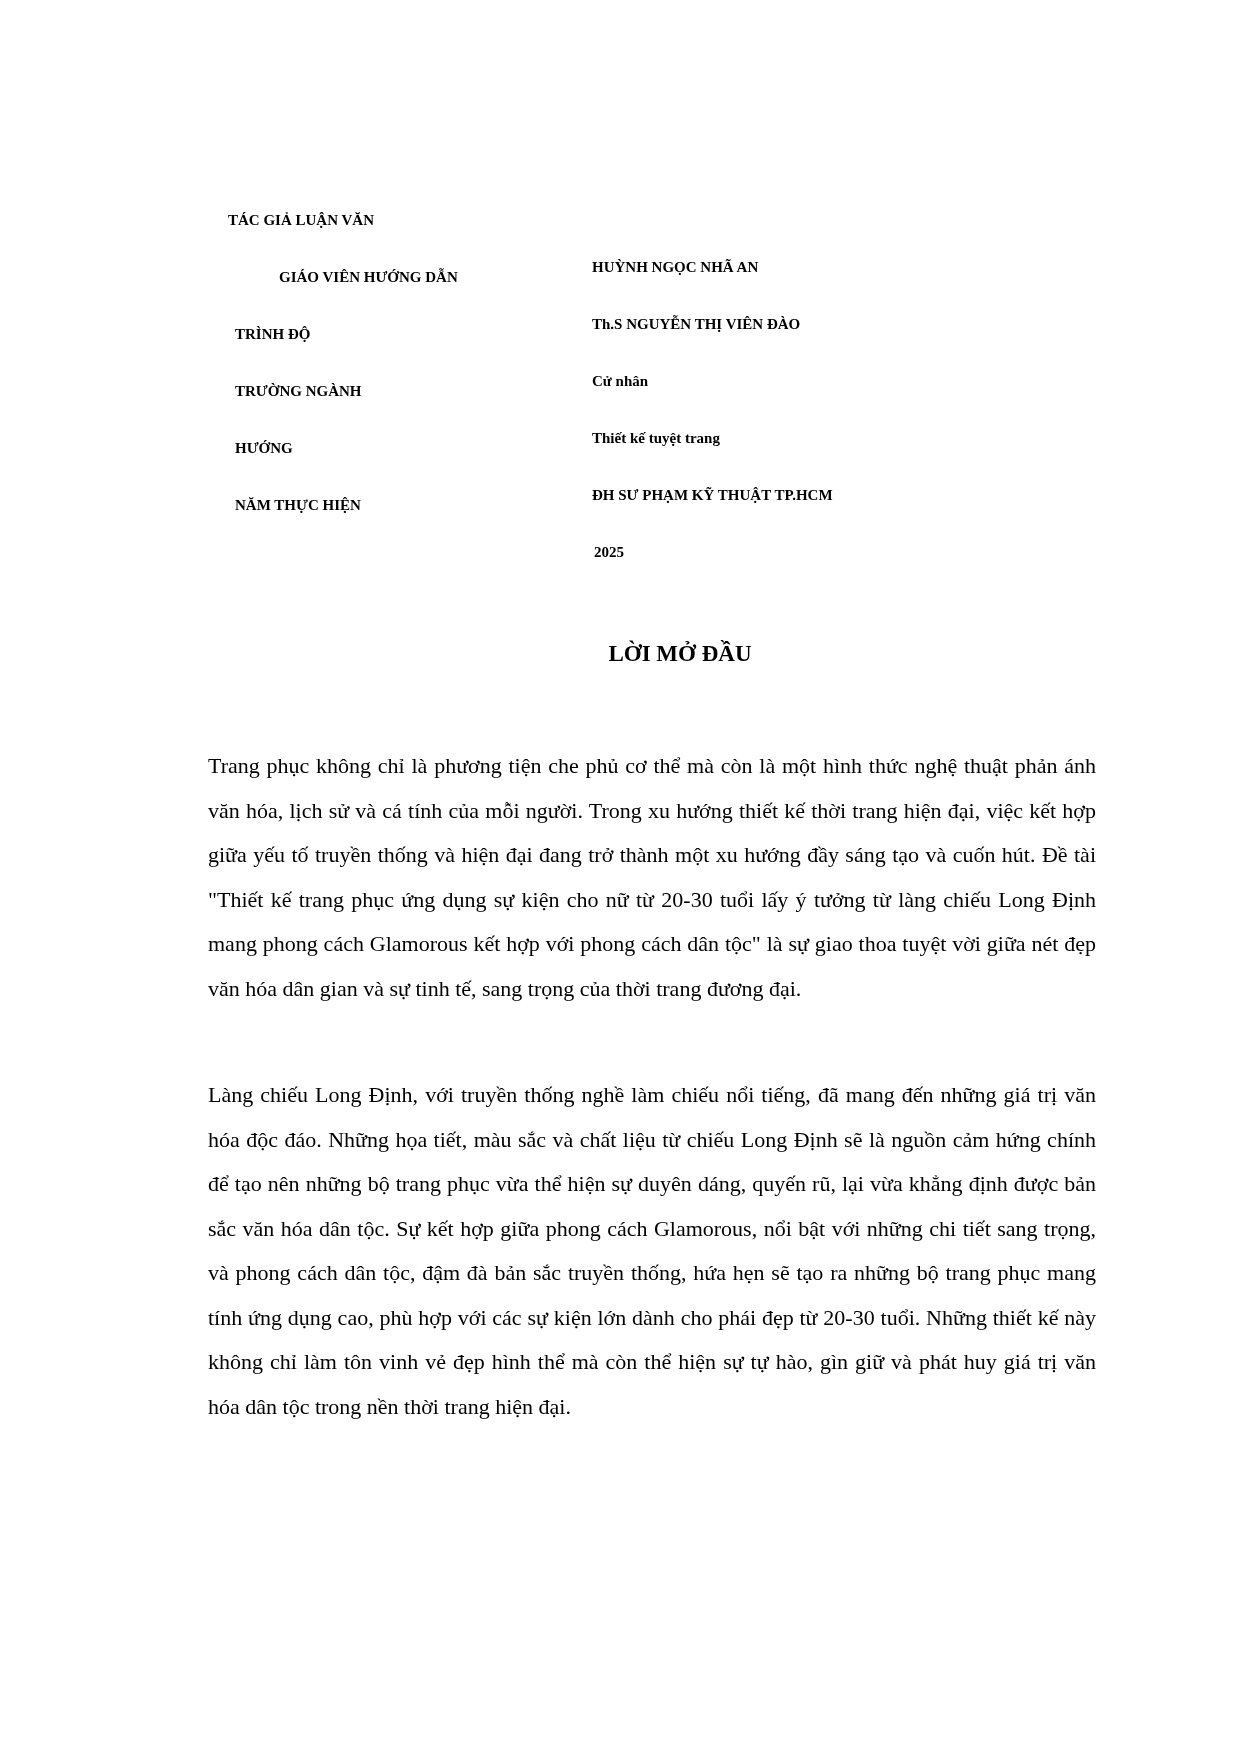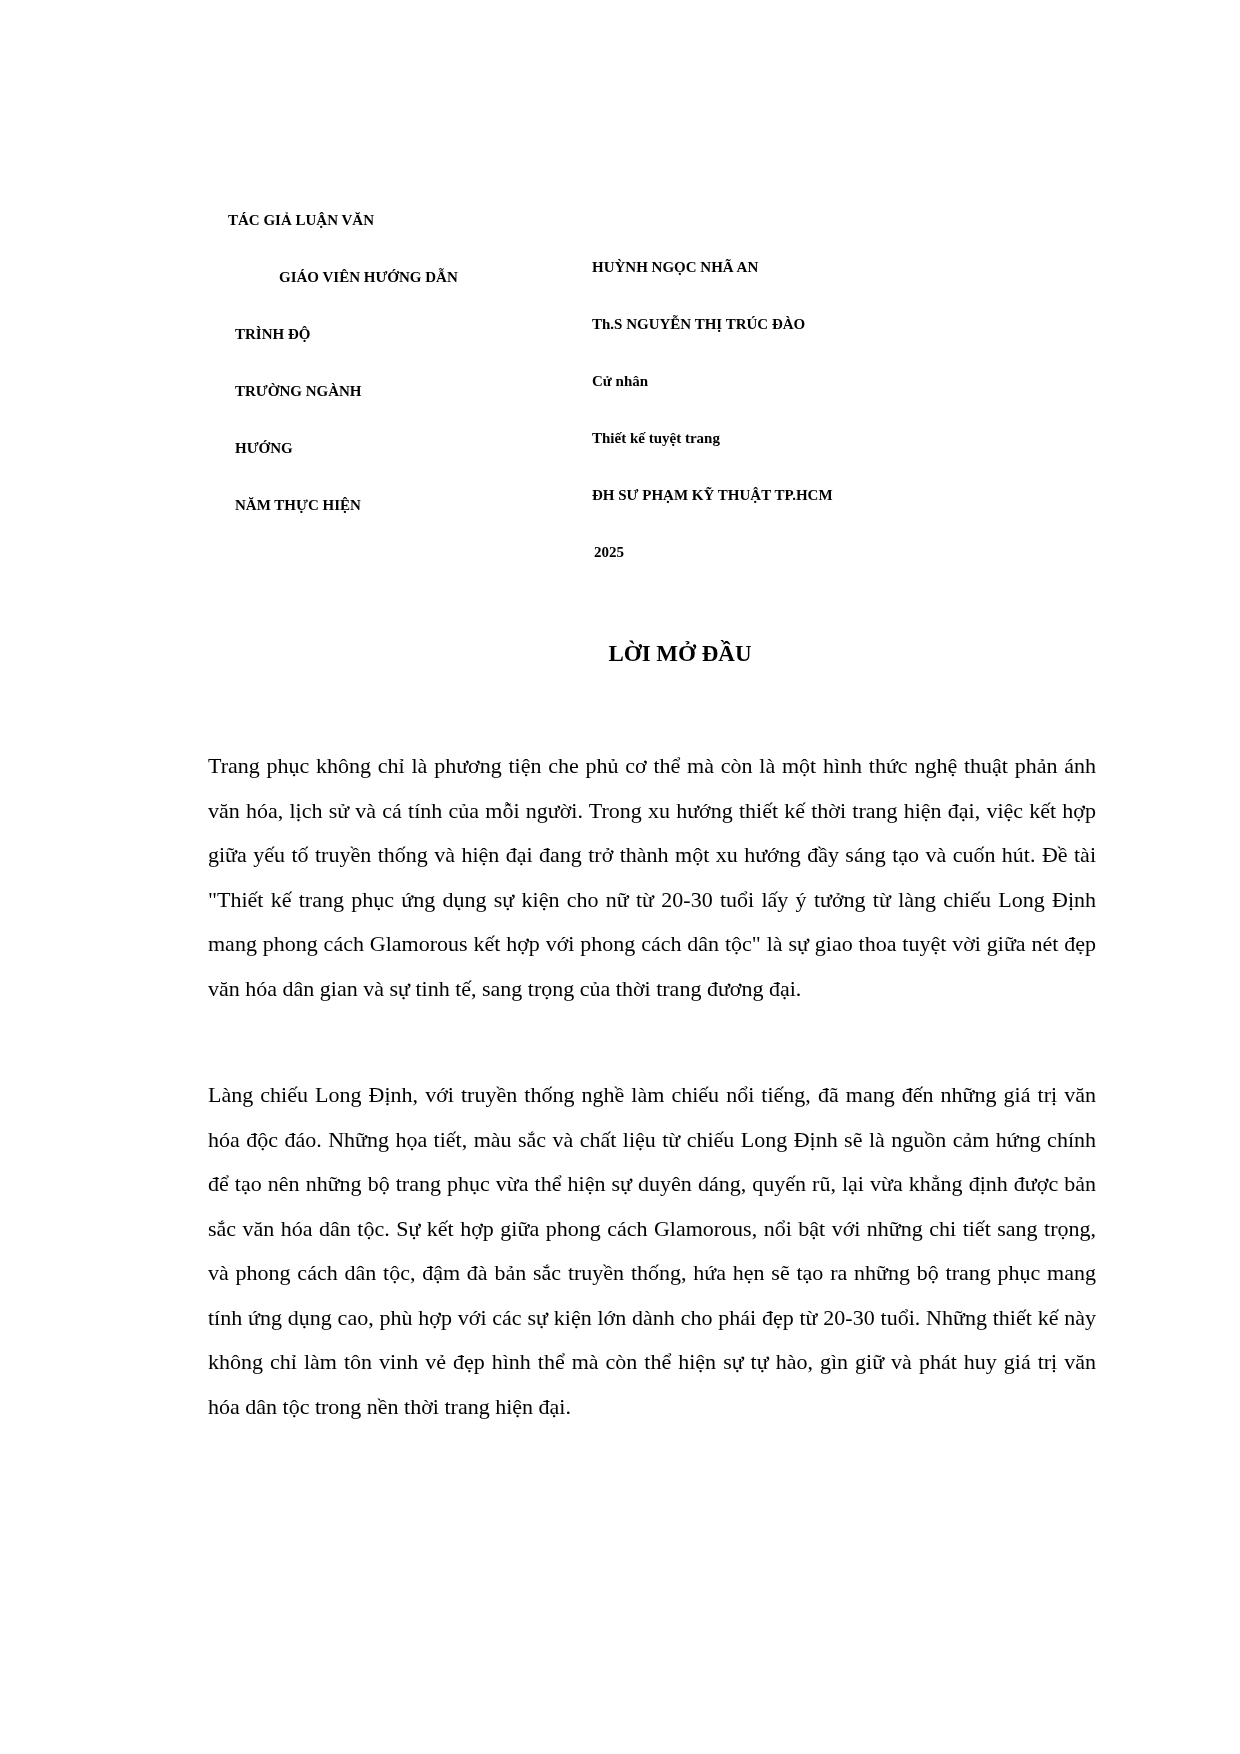--- a/index.html
+++ b/index.html
@@ -66,21 +66,21 @@
 </head>
 <body>
 
 <div class="info-table">
   <div class="info-row" style="top:200px;">
     <span class="info-label" style="left:228px;">TÁC GIẢ LUẬN VĂN</span>
     <span class="info-value">HUỲNH NGỌC NHÃ AN</span>
   </div>
   <div class="info-row" style="top:257px;">
     <span class="info-label" style="left:235px;margin-left:44px;">GIÁO VIÊN HƯỚNG DẪN</span>
-    <span class="info-value">Th.S NGUYỄN THỊ TRÚC ĐÀO</span>
+    <span class="info-value">Th.S NGUYỄN THỊ VIÊN ĐÀO</span>
   </div>
   <div class="info-row" style="top:314px;">
     <span class="info-label" style="left:235px;">TRÌNH ĐỘ</span>
     <span class="info-value">Cử nhân</span>
   </div>
   <div class="info-row" style="top:371px;">
     <span class="info-label" style="left:235px;">TRƯỜNG NGÀNH</span>
     <span class="info-value">Thiết kế tuyệt trang</span>
   </div>
   <div class="info-row" style="top:428px;">

